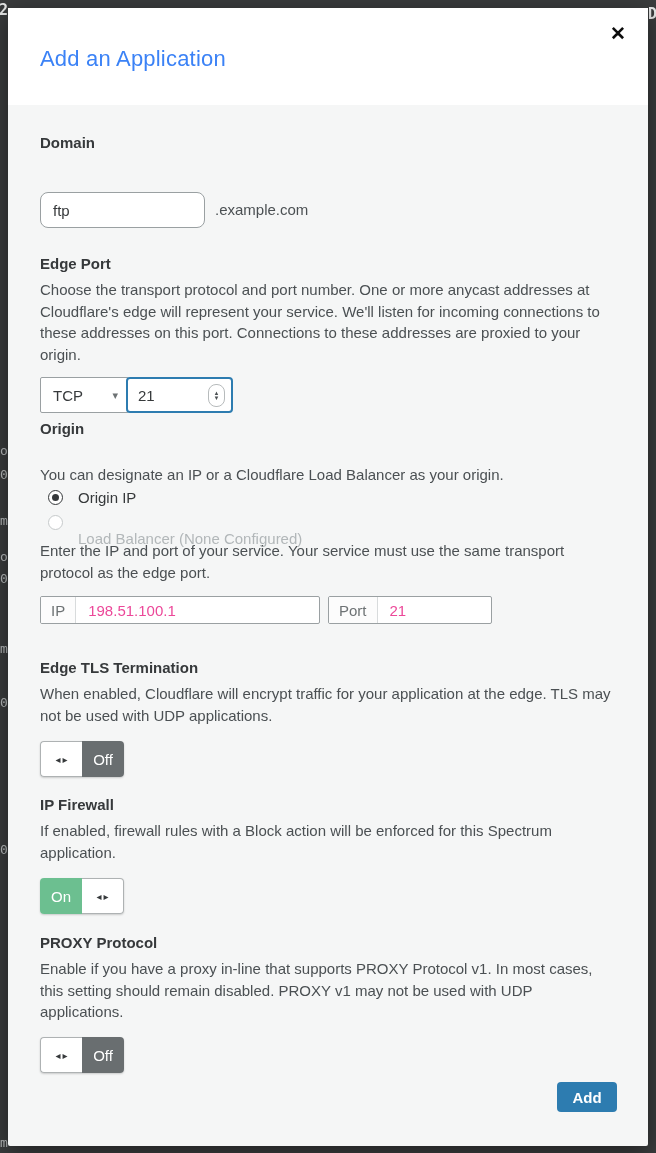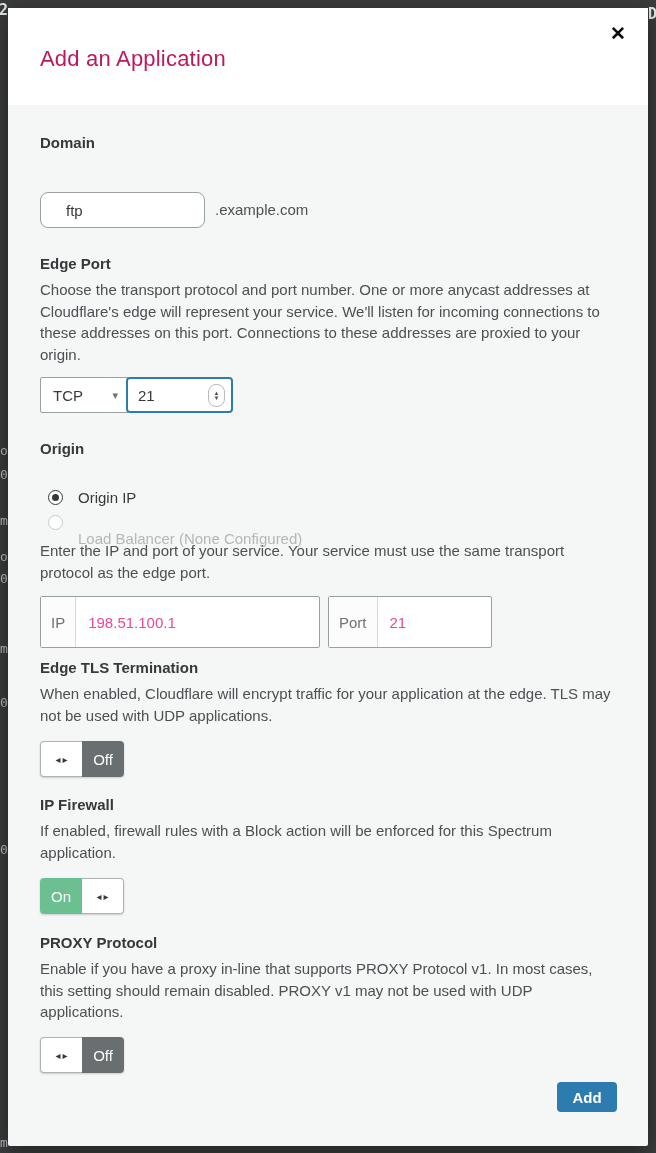--- a/index.html
+++ b/index.html
@@ -9,29 +9,29 @@
     -webkit-font-smoothing:antialiased;
   }
   .bg-glyph{position:absolute;color:#b9bcbd;font-family:"DejaVu Sans Mono",monospace;font-size:13px;line-height:13px;}
   .bg-glyph.bright{color:#e9eaea;font-weight:bold;font-size:15px;}
 
   .modal{
     position:absolute;left:8px;top:8px;width:640px;height:1138px;
     background:#f5f6f6;border-radius:2px;box-shadow:0 6px 24px rgba(0,0,0,.45);
   }
   .modal-header{position:absolute;left:0;top:0;width:100%;height:97px;background:#ffffff;}
-  .modal-title{position:absolute;left:32px;top:38px;font-size:22px;color:#be185d;letter-spacing:.2px;}
+  .modal-title{position:absolute;left:32px;top:38px;font-size:22px;color:#3b82f6;letter-spacing:.2px;}
   .close-btn{position:absolute;right:22px;top:15px;font-size:19px;font-weight:bold;color:#0c0c0c;cursor:pointer;line-height:22px;}
 
   .heading{position:absolute;left:32px;font-size:15px;font-weight:bold;color:#36393b;line-height:20px;}
   .desc{position:absolute;left:32px;width:572px;font-size:15px;color:#4b5053;line-height:21.5px;}
 
   .text-input{
     position:absolute;height:36px;background:#fff;border:1px solid #9aa0a2;border-radius:8px;
-    font-family:"Liberation Sans",sans-serif;font-size:15px;color:#36393b;padding:0 25px;box-sizing:border-box;outline:none;
+    font-family:"Liberation Sans",sans-serif;font-size:15px;color:#36393b;padding:0 12px;box-sizing:border-box;outline:none;
   }
   .suffix{position:absolute;font-size:15px;color:#4b5053;line-height:36px;}
 
   .select-box{
     position:absolute;width:89px;height:36px;background:#fff;border:1px solid #9aa0a2;border-radius:2px;
     box-sizing:border-box;display:flex;align-items:center;justify-content:space-between;
     padding:0 10px 0 12px;cursor:pointer;font-size:15px;color:#36393b;
   }
   .chevron{font-size:11px;color:#6d7274;}
 
@@ -51,21 +51,21 @@
   .radio-outer{
     width:15px;height:15px;border-radius:50%;border:1px solid #36393b;background:#fff;
     display:flex;align-items:center;justify-content:center;box-sizing:border-box;flex:none;
   }
   .radio-dot{width:7px;height:7px;border-radius:50%;background:#36393b;}
   .radio-label{margin-left:15px;font-size:15px;color:#36393b;}
   .radio-row.disabled .radio-outer{border-color:#c6cacb;}
   .radio-row.disabled .radio-label{color:#b2b7b9;margin-top:32px;}
 
   .addon-field{
-    position:absolute;height:52px;background:#fff;border:1px solid #9aa0a2;border-radius:2px;
+    position:absolute;height:28px;background:#fff;border:1px solid #9aa0a2;border-radius:2px;
     box-sizing:border-box;display:flex;align-items:stretch;overflow:hidden;
   }
   .addon-label{
     display:flex;align-items:center;padding:0 10px;font-size:15px;color:#6d7274;
     background:#fcfcfc;border-right:1px solid #d8dbdc;flex:none;
   }
   .addon-input{
     flex:1;min-width:0;border:none;outline:none;background:transparent;
     font-family:"Liberation Sans",sans-serif;font-size:15px;color:#ec4899;padding:0 12px;
   }
@@ -125,21 +125,22 @@
       <span class="chevron">▾</span>
     </div>
     <div class="number-wrap" style="left:118px;top:369px;">
       <input class="number-input" type="text" value="21" style="">
       <div class="stepper">
         <span>▲</span>
         <span>▼</span>
       </div>
     </div>
 
-    <div class="heading" style="top:431px;">Origin</div>
+    <div class="heading" style="top:411px;">Origin</div>
+    <div class="desc" style="top:456px;">You can designate an IP or a Cloudflare Load Balancer as your origin.</div>
 
     <div class="radio-row" style="top:480px;">
       <span class="radio-outer">
           <span class="radio-dot"></span>
         </span>
       <span class="radio-label">Origin IP</span>
     </div>
     <div class="radio-row disabled" style="top:505px;">
       <span class="radio-outer"></span>
       <span class="radio-label">Load Balancer (None Configured)</span>

